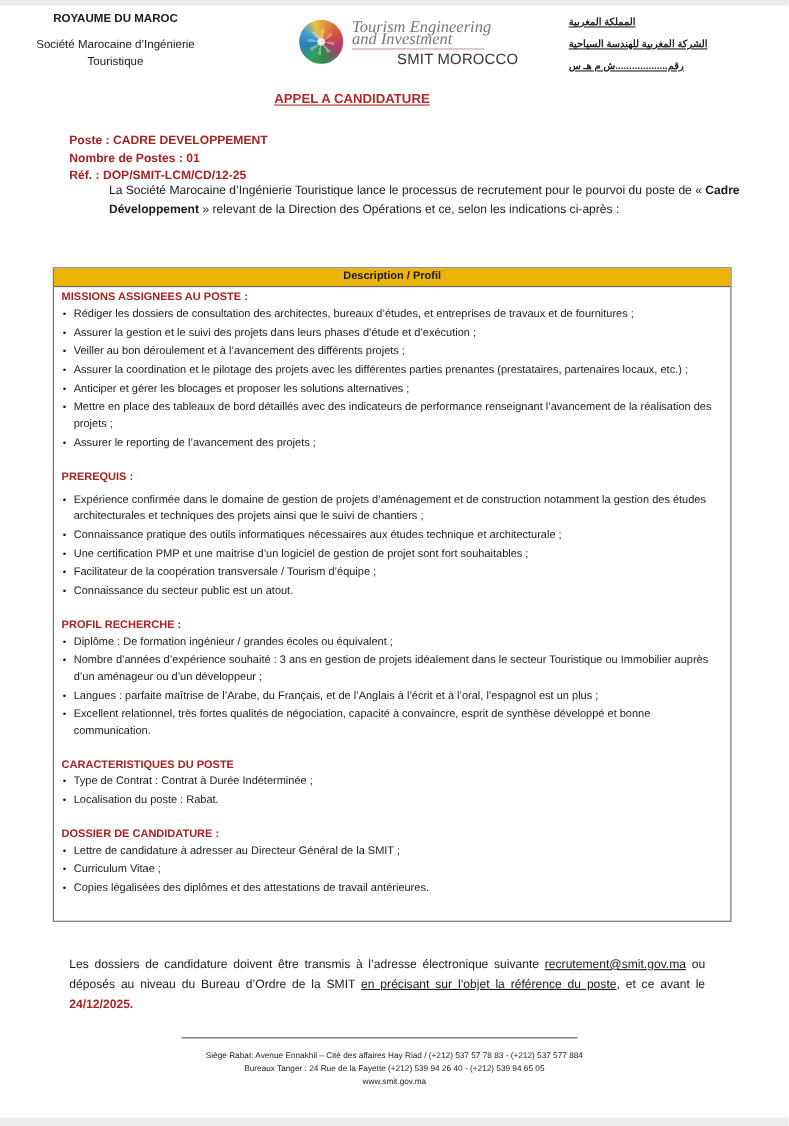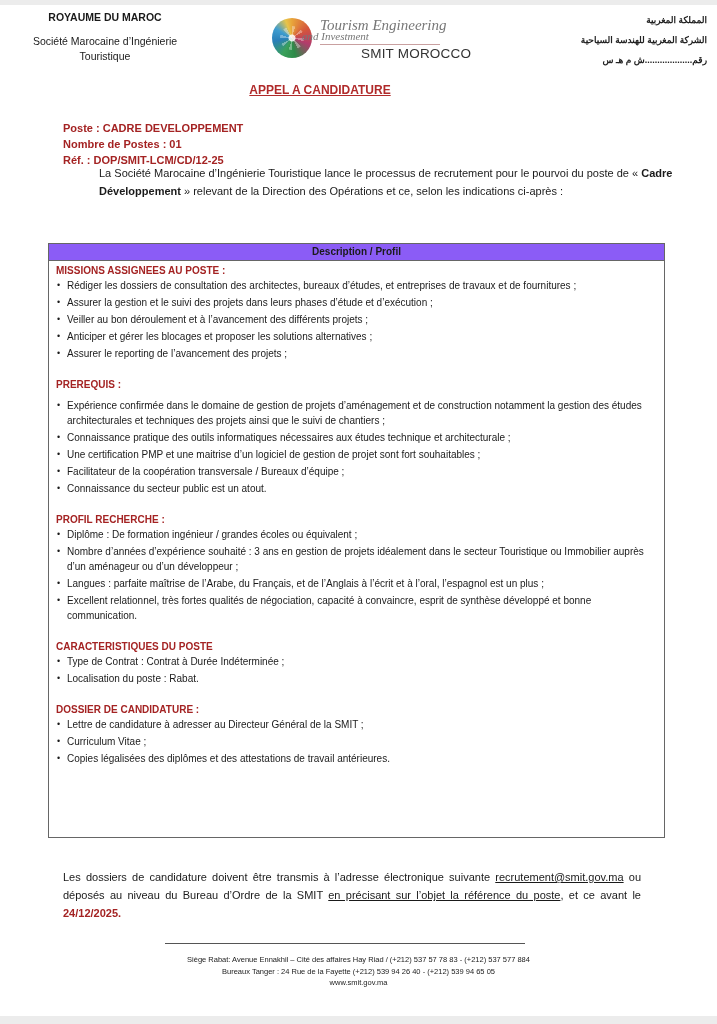--- a/index.html
+++ b/index.html
@@ -8,42 +8,42 @@
       background: #ffffff;
       font-family: "Liberation Sans", sans-serif;
       color: #1a1a1a;
       position: relative;
     }
     .topband { position: absolute; left: 0; top: 0; width: 717px; height: 5px; background: #ececec; }
     .botband { position: absolute; left: 0; top: 1016px; width: 717px; height: 8px; background: #ececec; }
 
     .hdr-left { position: absolute; left: 10px; top: 10px; width: 190px; text-align: center; font-size: 10.5px; line-height: 15px; }
     .hdr-left .k { font-weight: bold; font-size: 10.5px; margin-bottom: 9px; }
-    .hdr-right { position: absolute; right: 10px; top: 10px; width: 190px; text-align: right; font-size: 9px; line-height: 20px; direction: rtl; font-weight: bold; color: #222; }
+    .hdr-right { position: absolute; right: 10px; top: 10px; width: 190px; text-align: left; font-size: 9px; line-height: 20px; direction: rtl; font-weight: bold; color: #222; text-decoration: underline; }
 
     .logo { position: absolute; left: 270px; top: 16px; width: 175px; height: 50px; }
     .logo .emblem { position: absolute; left: 2px; top: 2px; width: 40px; height: 40px; border-radius: 50%;
       background: conic-gradient(#e8a43a 0deg, #d4543c 60deg, #b23c6c 110deg, #2d8a48 170deg, #3aa05a 210deg, #2a7fb8 260deg, #3e9dd0 300deg, #e8c44a 340deg, #e8a43a 360deg); }
     .logo .emblem::after { content: ""; position: absolute; left: 8px; top: 8px; width: 24px; height: 24px; border-radius: 50%;
       background: radial-gradient(circle, rgba(255,255,255,0.85) 0 3px, transparent 4px),
                   repeating-conic-gradient(rgba(255,255,255,0.35) 0 15deg, transparent 15deg 45deg); }
     .logo .t1 { position: absolute; left: 50px; top: 3px; font-family: "Liberation Serif", serif; font-style: italic; font-size: 15px; color: #777; line-height: 12px; white-space: nowrap; }
-    .logo .t2 { position: absolute; left: 32px; top: 14px; font-family: "Liberation Serif", serif; font-style: italic; font-size: 11px; color: #777; line-height: 12px; }
+    .logo .t2 { position: absolute; left: 50px; top: 14px; font-family: "Liberation Serif", serif; font-style: italic; font-size: 15px; color: #777; line-height: 12px; }
     .logo .rule { position: absolute; left: 50px; top: 28px; width: 120px; height: 1px; background: #c9a0a0; }
     .logo .t3 { position: absolute; left: 50px; top: 30px; font-size: 13.5px; color: #333; letter-spacing: 0.2px; white-space: nowrap; margin-left: 41px; }
 
     .title { position: absolute; left: 0; width: 640px; top: 83px; text-align: center; font-weight: bold; font-size: 12px; color: #b02a2a; }
     .title span { text-decoration: underline; }
 
     .meta { position: absolute; left: 63px; top: 120px; font-weight: bold; font-size: 11px; color: #a42323; line-height: 16px; }
 
     .intro { position: absolute; left: 63px; top: 164px; width: 630px; font-size: 11px; line-height: 18px; margin-left: 36px; }
 
     .box { position: absolute; left: 48px; top: 243px; width: 617px; height: 595px; border: 1px solid #666; box-sizing: border-box; }
-    .box .head { height: 16px; background: #8b5cf6; border-bottom: 1px solid #666; text-align: center; font-weight: bold; font-size: 10px; line-height: 16px; }
+    .box .head { height: 16px; background: #eab308; border-bottom: 1px solid #666; text-align: center; font-weight: bold; font-size: 10px; line-height: 16px; }
     .box .body { padding: 2px 6px 0 7px; font-size: 10px; }
     .sec-title { font-weight: bold; color: #a42323; font-size: 10px; line-height: 15px; }
     ul { margin: 0; padding: 0; list-style: none; }
     li { position: relative; padding-left: 11px; line-height: 15px; margin-bottom: 2px; }
     li::before { content: "\2022"; position: absolute; left: 1px; top: 0; font-size: 9px; }
     .gap { height: 14px; }
 
     .outro { position: absolute; left: 63px; top: 868px; width: 578px; font-size: 11px; line-height: 18px; text-align: justify; }
     .outro .u { font-weight: normal; text-decoration: underline; }
     .outro .date { font-weight: bold; color: #a42323; }
@@ -89,32 +89,34 @@
 </div>
 
 <div class="box">
   <div class="head">Description / Profil</div>
   <div class="body">
     <div class="sec-title">MISSIONS ASSIGNEES AU POSTE :</div>
     <ul>
       <li>Rédiger les dossiers de consultation des architectes, bureaux d’études, et entreprises de travaux et de fournitures ;</li>
       <li>Assurer la gestion et le suivi des projets dans leurs phases d’étude et d’exécution ;</li>
       <li>Veiller au bon déroulement et à l’avancement des différents projets ;</li>
+      <li>Assurer la coordination et le pilotage des projets avec les différentes parties prenantes (prestataires, partenaires locaux, etc.) ;</li>
       <li>Anticiper et gérer les blocages et proposer les solutions alternatives ;</li>
+      <li>Mettre en place des tableaux de bord détaillés avec des indicateurs de performance renseignant l’avancement de la réalisation des projets ;</li>
       <li>Assurer le reporting de l’avancement des projets ;</li>
     </ul>
     <div class="gap"></div>
 
     <div class="sec-title">PREREQUIS :</div>
     <div style="height:6px"></div>
     <ul>
       <li>Expérience confirmée dans le domaine de gestion de projets d’aménagement et de construction notamment la gestion des études architecturales et techniques des projets ainsi que le suivi de chantiers ;</li>
       <li>Connaissance pratique des outils informatiques nécessaires aux études technique et architecturale ;</li>
       <li>Une certification PMP et une maitrise d’un logiciel de gestion de projet sont fort souhaitables ;</li>
-      <li>Facilitateur de la coopération transversale / Bureaux d’équipe ;</li>
+      <li>Facilitateur de la coopération transversale / Tourism d’équipe ;</li>
       <li>Connaissance du secteur public est un atout.</li>
     </ul>
     <div class="gap"></div>
 
     <div class="sec-title">PROFIL RECHERCHE :</div>
     <ul>
       <li>Diplôme : De formation ingénieur / grandes écoles ou équivalent ;</li>
       <li>Nombre d’années d’expérience souhaité : 3 ans en gestion de projets idéalement dans le secteur Touristique ou Immobilier auprès d’un aménageur ou d’un développeur ;</li>
       <li>Langues : parfaite maîtrise de l’Arabe, du Français, et de l’Anglais à l’écrit et à l’oral, l’espagnol est un plus ;</li>
       <li>Excellent relationnel, très fortes qualités de négociation, capacité à convaincre, esprit de synthèse développé et bonne communication.</li>

